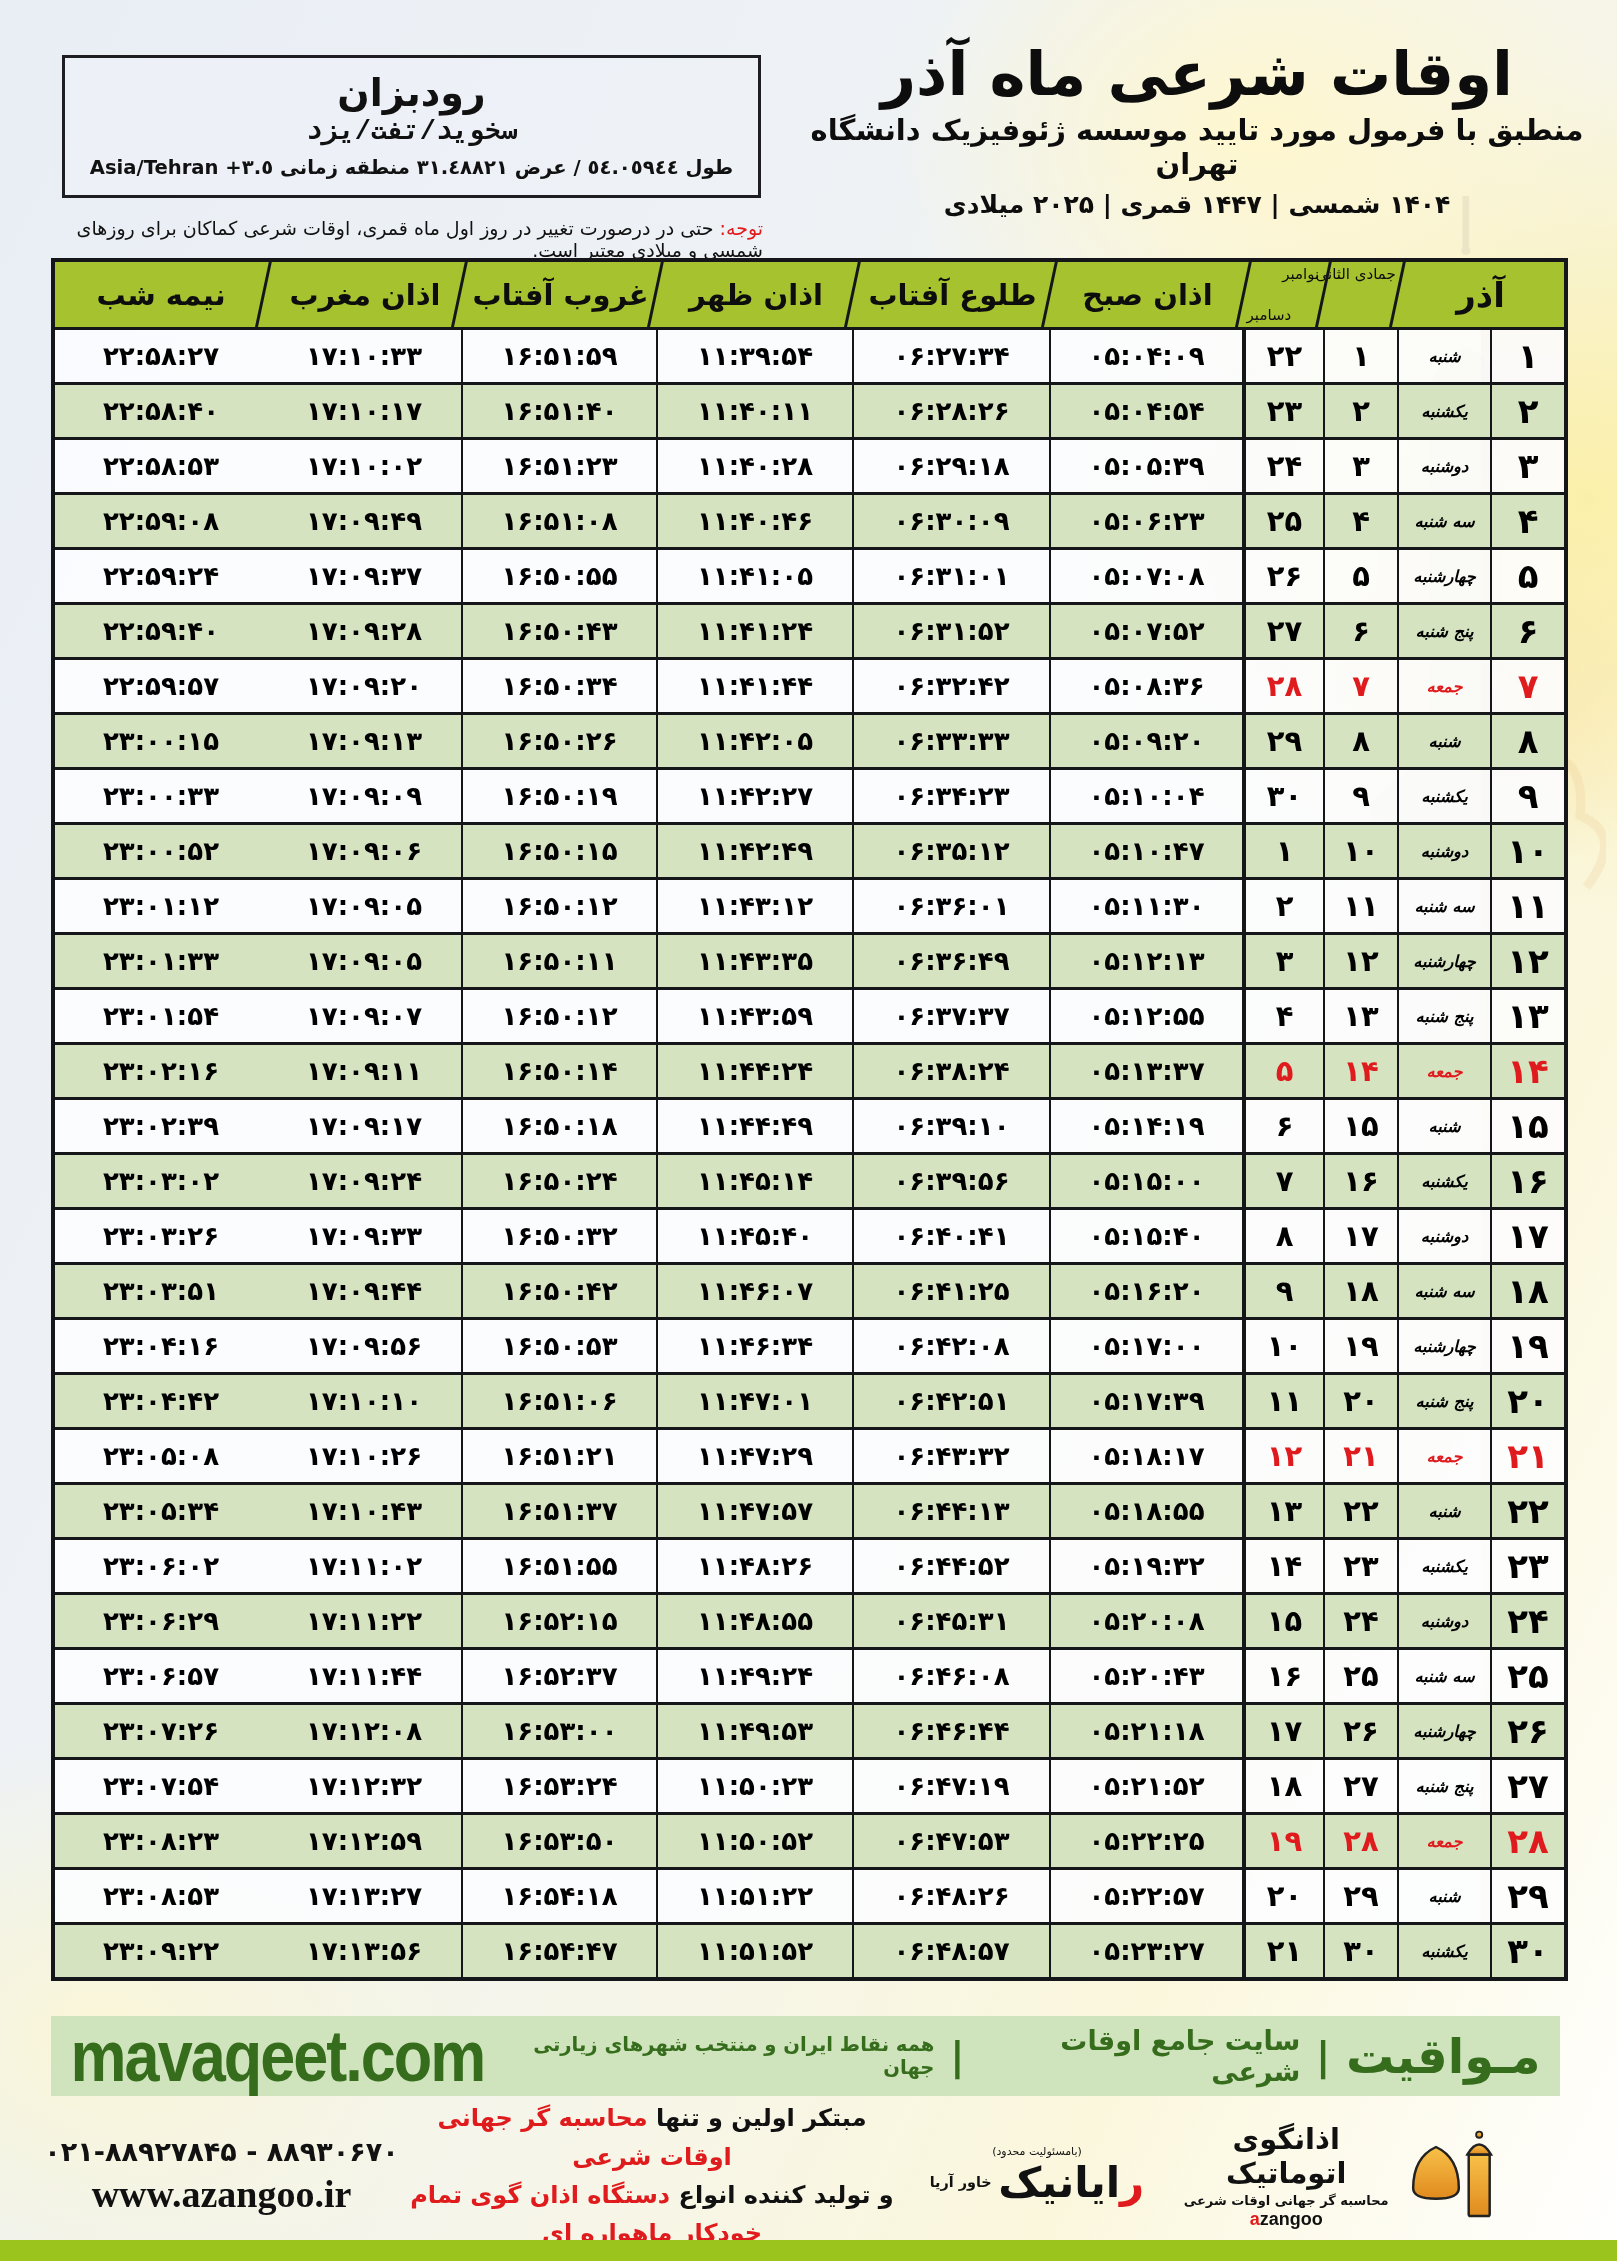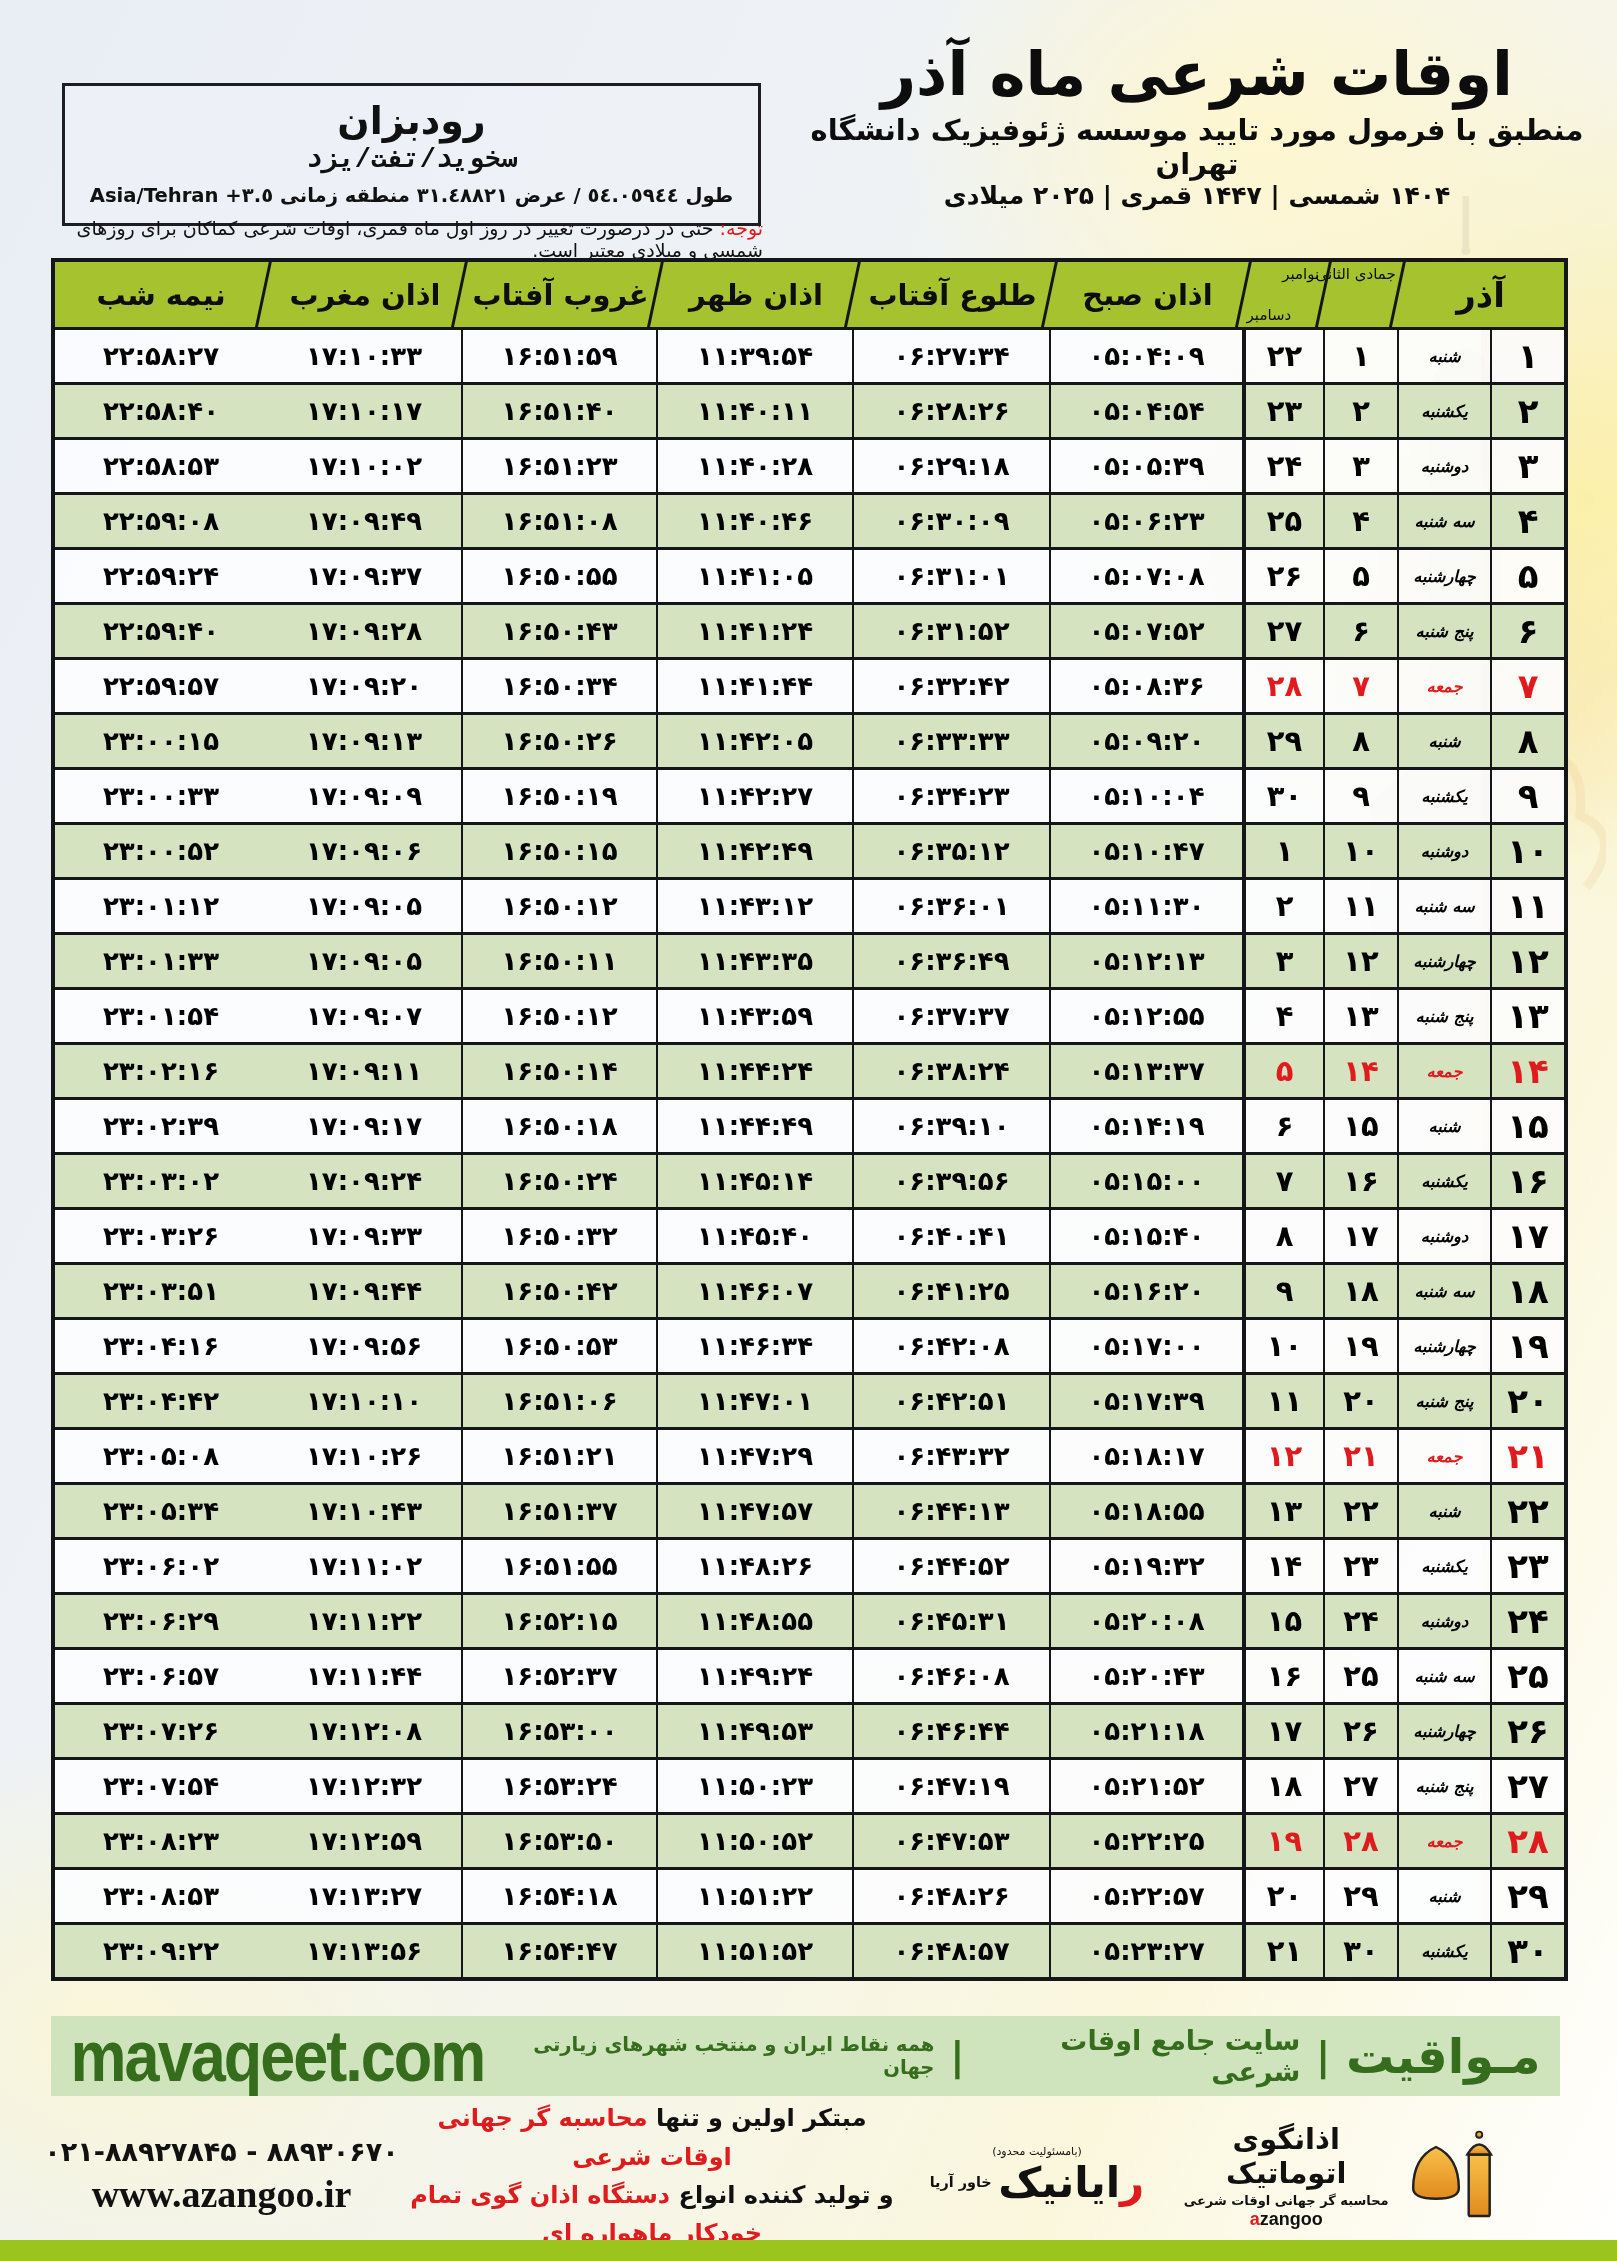--- a/index.html
+++ b/index.html
@@ -22,29 +22,29 @@
     background:linear-gradient(180deg,
       rgba(250,170,60,.40) 0%,rgba(210,120,150,.28) 8%,rgba(255,215,90,.30) 16%,
       rgba(190,130,170,.22) 30%,rgba(255,200,90,.26) 45%,rgba(230,150,110,.20) 60%,
       rgba(255,220,120,.24) 78%,rgba(240,180,90,.22) 100%);
   }
   
   .loc-box{
     position:absolute;left:62px;top:55px;width:693px;height:137px;
     border:3.9px solid #1d1d22;background:rgba(238,242,248,.55);
     direction:rtl;text-align:center;color:#111;
-    display:flex;flex-direction:column;justify-content:center;gap:3.9px;margin-top:28px;
+    display:flex;flex-direction:column;justify-content:center;gap:3.9px;
   }
   .loc-name{font-size:38px;font-weight:bold;line-height:1.05;}
   .loc-region{font-size:27px;font-weight:bold;line-height:1.05;font-family:Liberation Mono, monospace;}
   .loc-coords{font-size:19.6px;font-weight:bold;margin-top:6.5px;}
   .title-block{position:absolute;left:809px;top:39px;width:776px;text-align:center;direction:rtl;color:#0d0d0d;}
   .title-main{font-size:61px;font-weight:900;line-height:1.15;}
   .title-sub{font-size:29px;font-weight:bold;margin-top:4px;}
-  .title-years{font-size:25px;font-weight:bold;}
+  .title-years{font-size:25px;font-weight:bold;margin-top:9px;}
   .notice{position:absolute;left:49px;top:217px;width:714px;direction:rtl;font-size:19px;font-weight:normal;color:#111;}
   .notice .red{color:#e01b1d;}
   
   .ptable{
     position:absolute;left:51px;top:258px;width:1509px;
     border:4.6px solid #15161a;direction:rtl;
   }
   .thead{
     position:relative;height:65px;background:#a7c22f;
     display:grid;grid-template-columns:74px 93px 74px 79px 193px 197px 196px 195px 196px 1fr;

